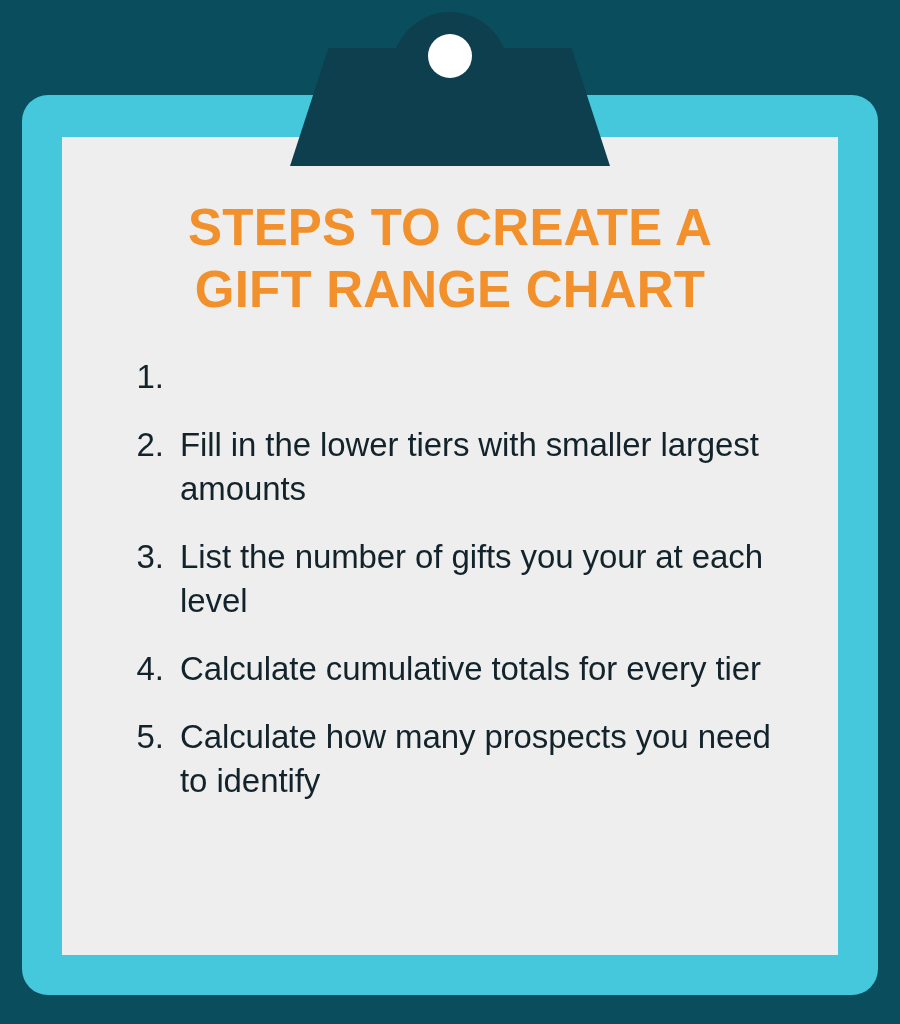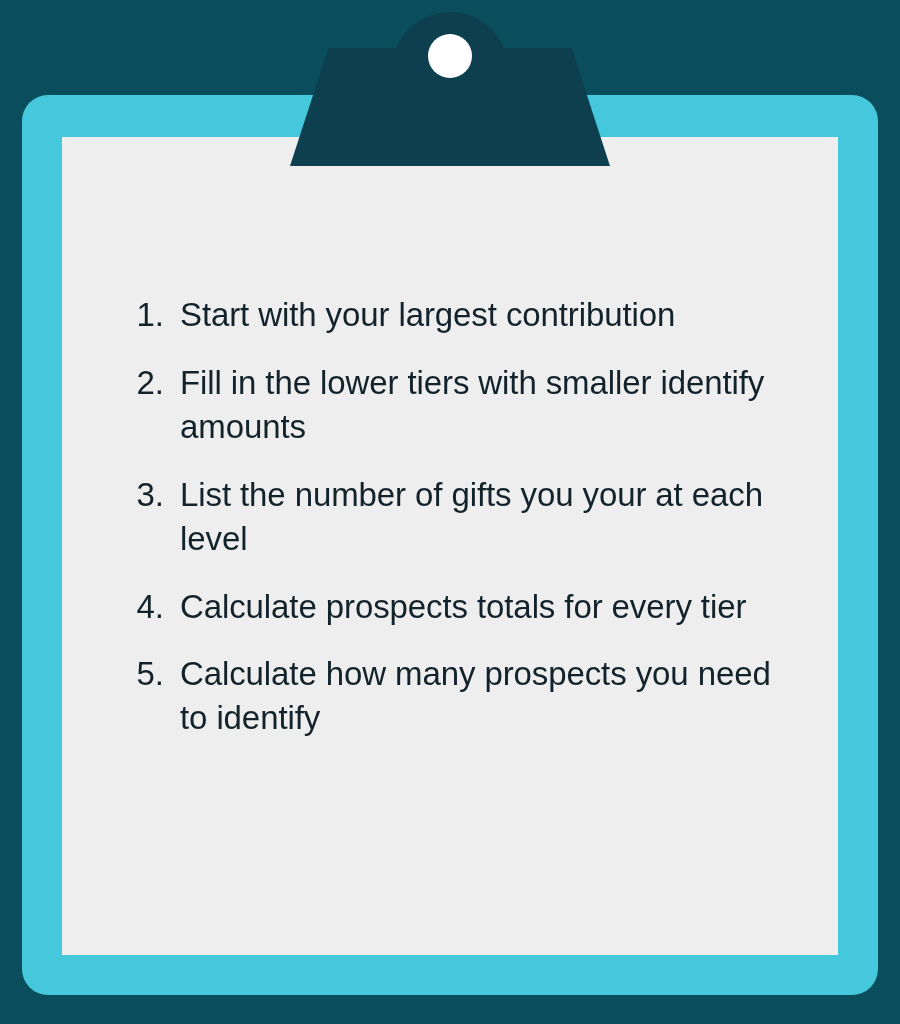--- a/index.html
+++ b/index.html
@@ -130,39 +130,39 @@
   <div class="clipboard-board"></div>
   <div class="clipboard-paper"></div>
 
   <div class="clip-shape"></div>
   <div class="clip-top"></div>
   <div class="clip-hole"></div>
 
   <div class="content">
 
     <h1 class="title">
-      <br>
+      <span>STEPS TO CREATE A</span><br>
+      <span>GIFT RANGE CHART</span>
     </h1>
 
     <ol class="steps">
       <li class="step">
         <span class="step-num">1.</span>
-        <span class="step-text">Start with your largest contribution</span>
       </li>
       <li class="step">
         <span class="step-num">2.</span>
-        <span class="step-text">Fill in the lower tiers with smaller identify amounts</span>
+        <span class="step-text">Fill in the lower tiers with smaller largest amounts</span>
       </li>
       <li class="step">
         <span class="step-num">3.</span>
         <span class="step-text">List the number of gifts you your at each level</span>
       </li>
       <li class="step">
         <span class="step-num">4.</span>
-        <span class="step-text">Calculate prospects totals for every tier</span>
+        <span class="step-text">Calculate cumulative totals for every tier</span>
       </li>
       <li class="step">
         <span class="step-num">5.</span>
         <span class="step-text">Calculate how many prospects you need to identify</span>
       </li>
     </ol>
 
   </div>
 </div>
 

